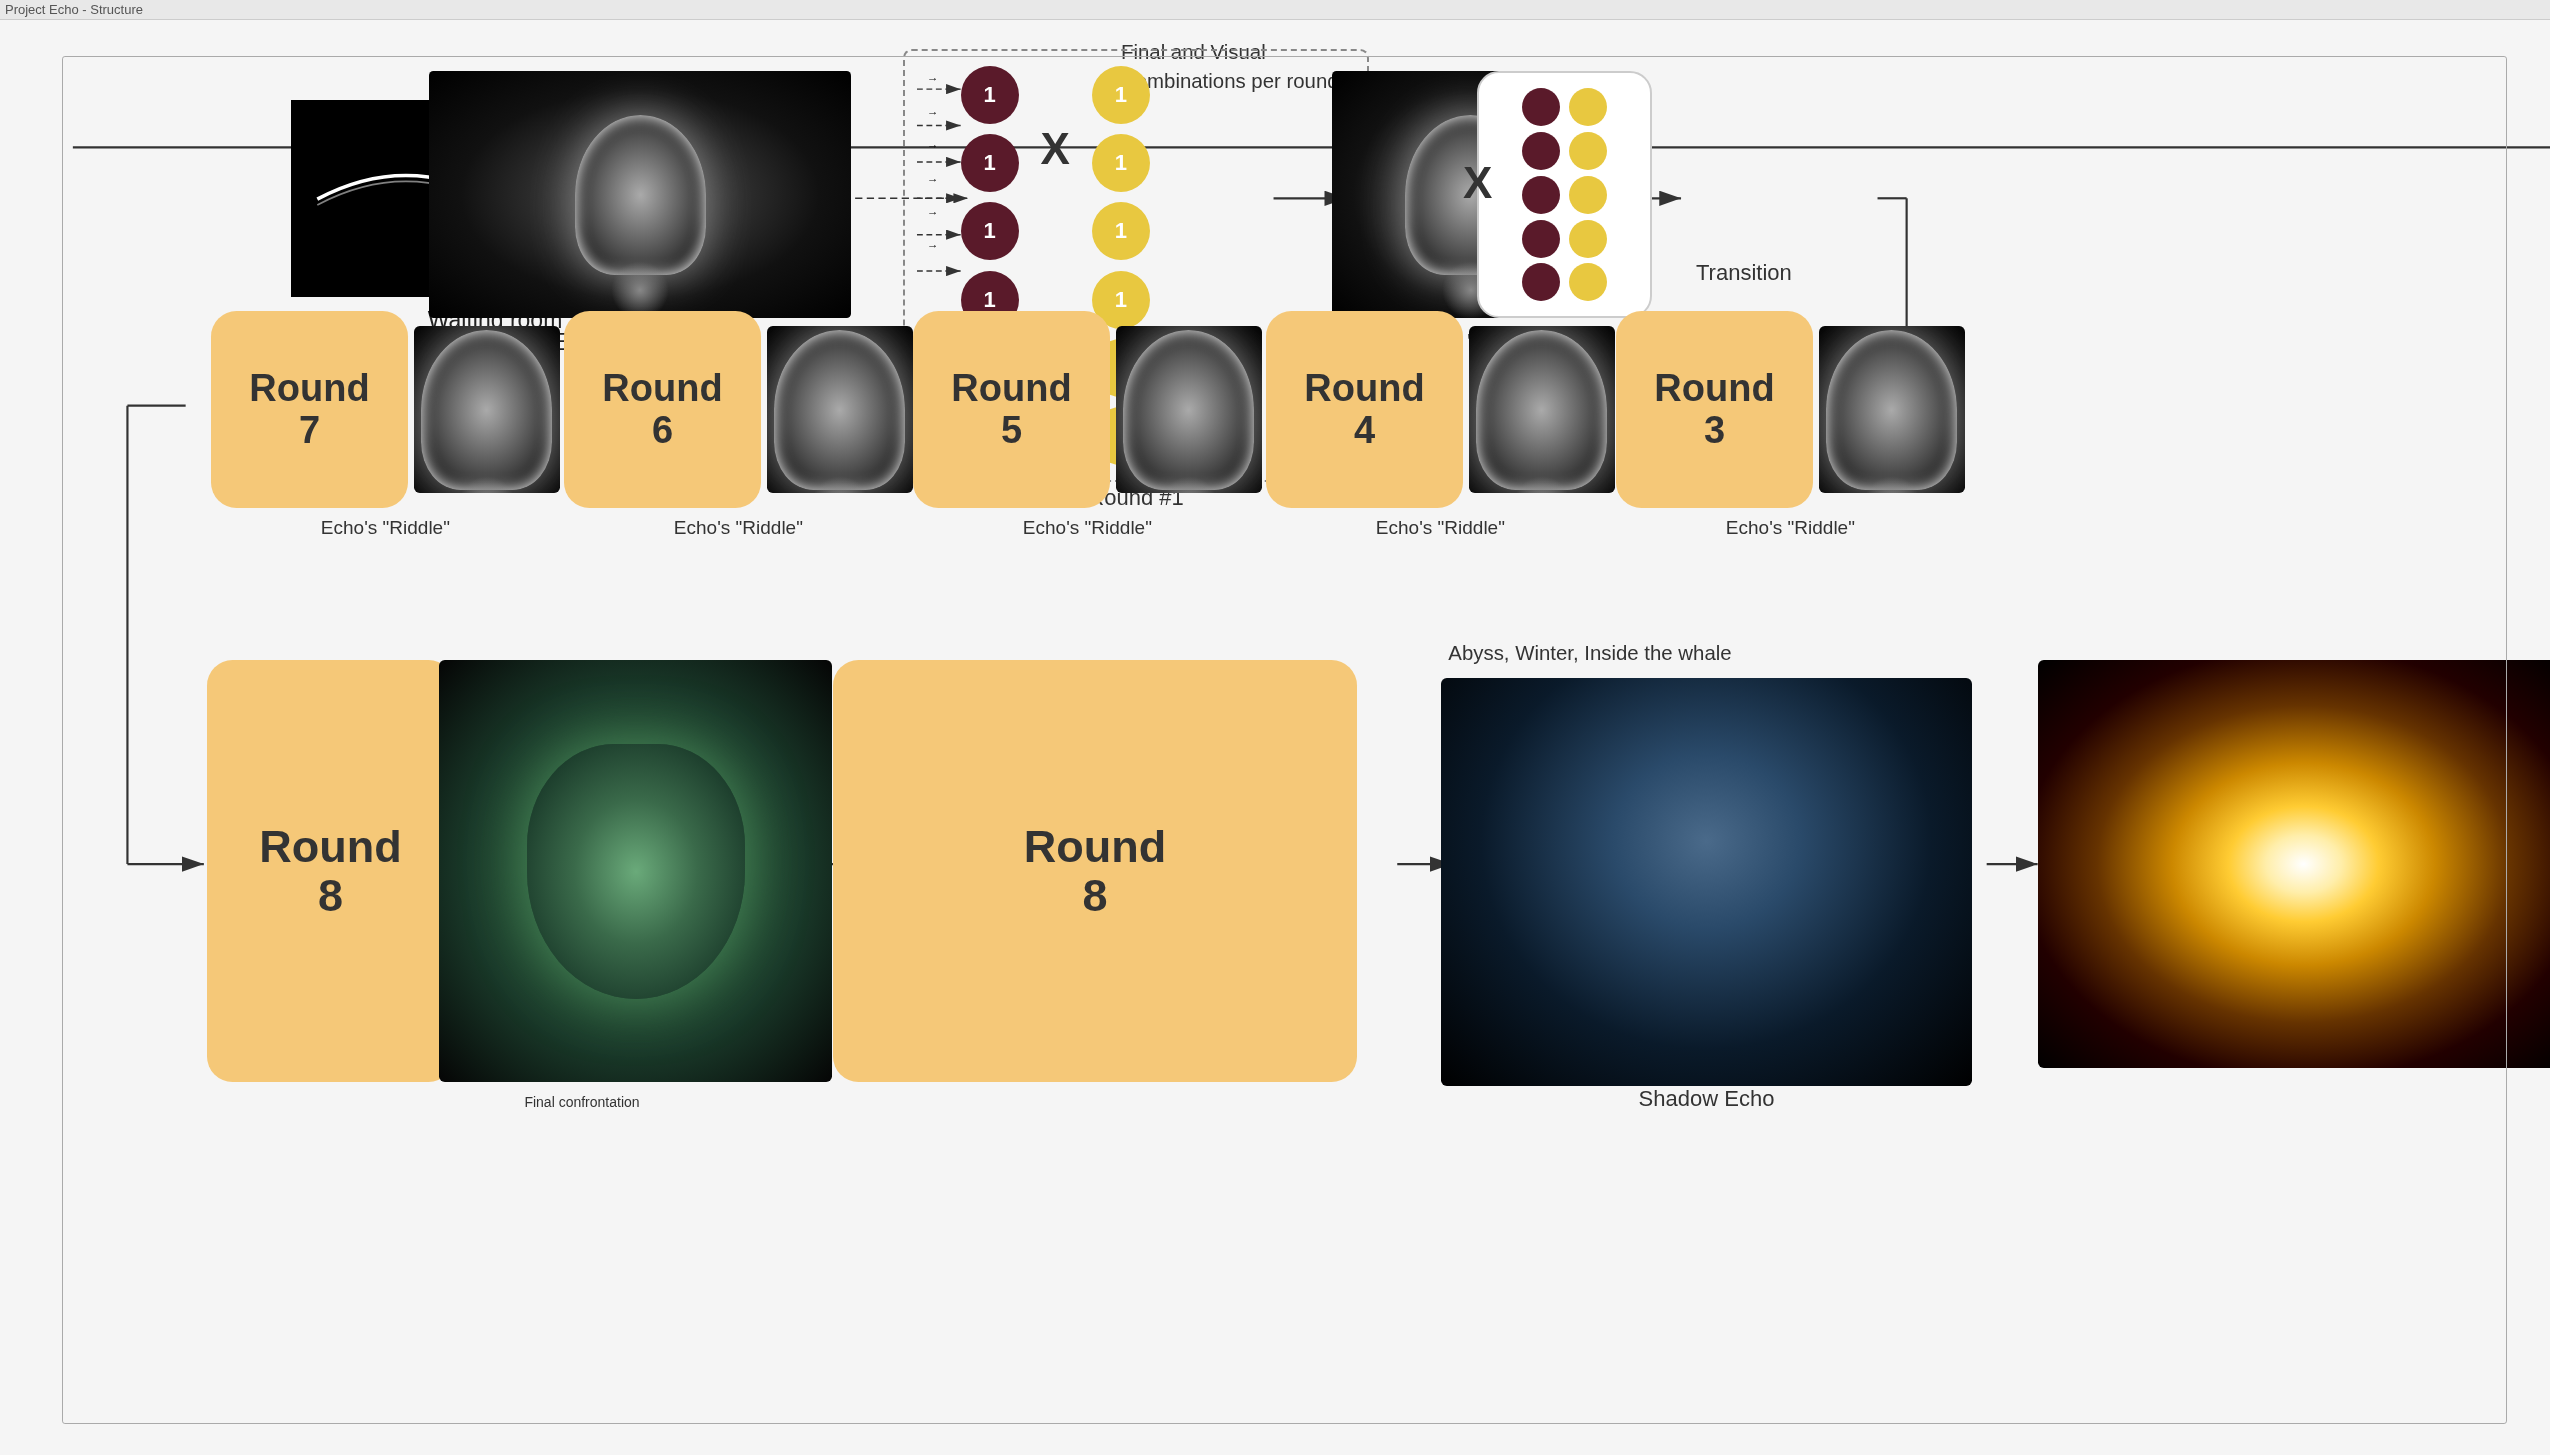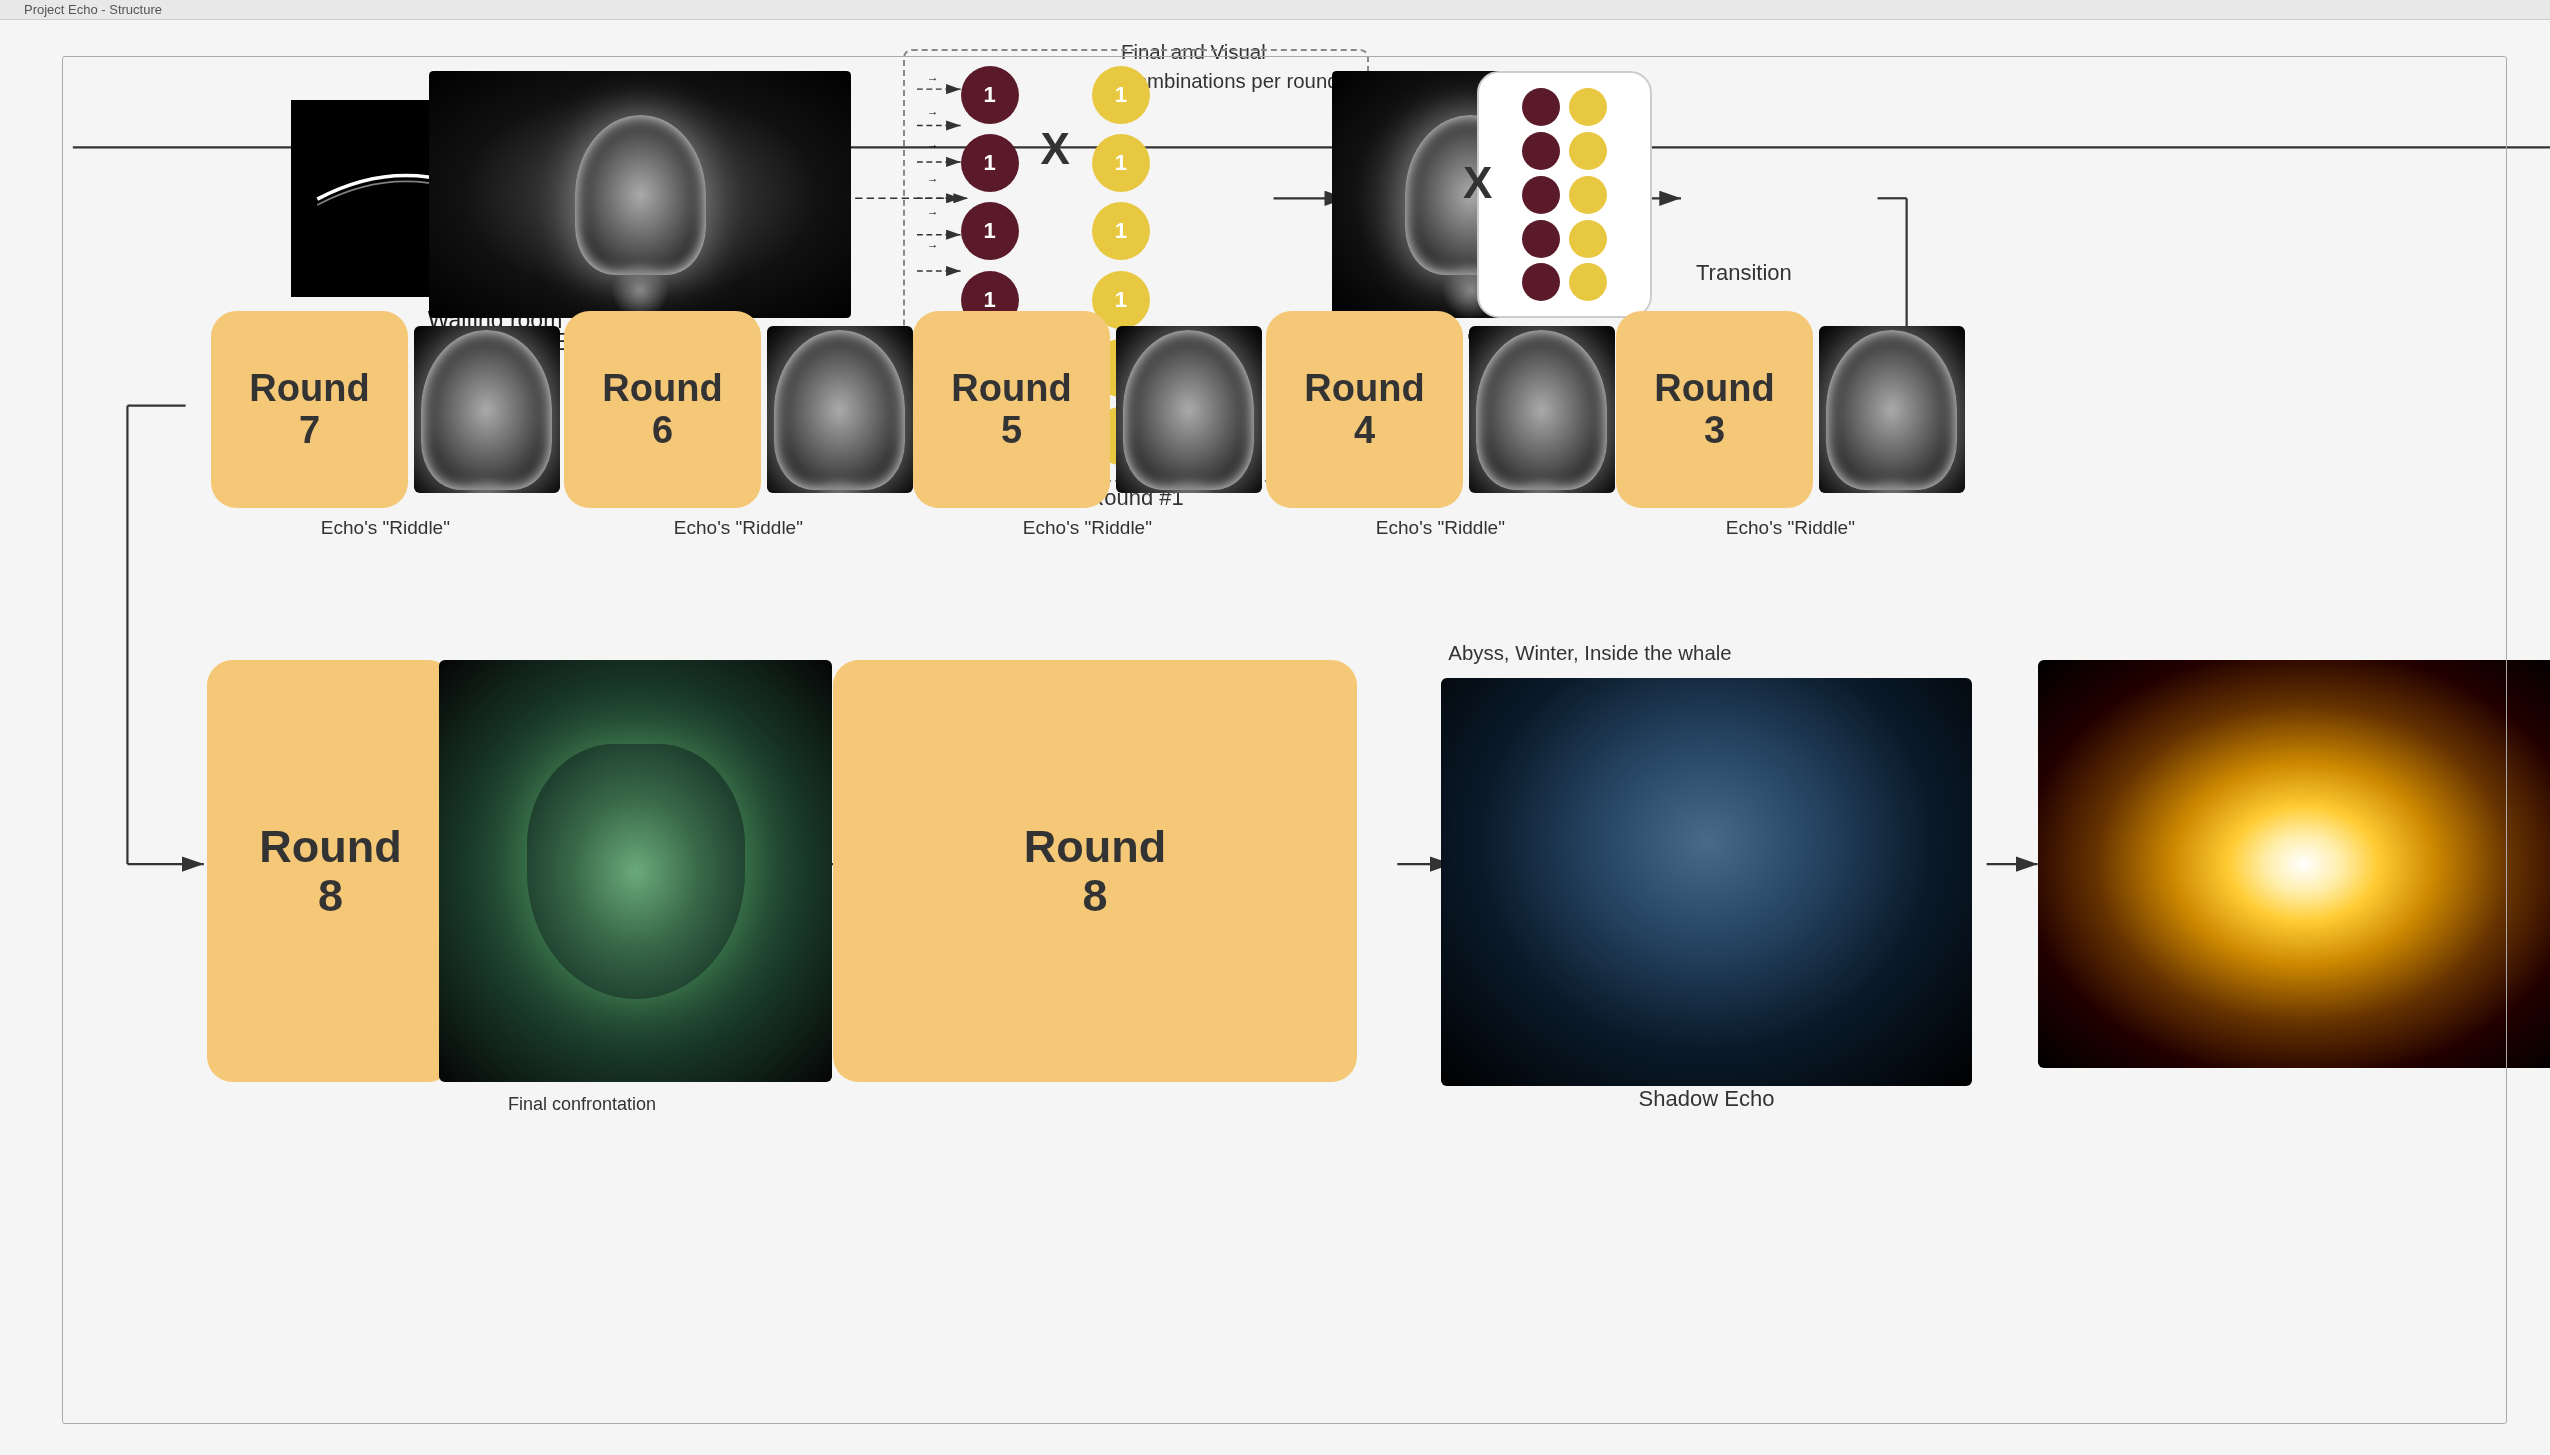--- a/index.html
+++ b/index.html
@@ -13,21 +13,21 @@
     }
     .title-bar {
       position: absolute;
       top: 0; left: 0;
       width: 100%;
       height: 20.4px;
       background: #e8e8e8;
       border-bottom: 0.7px solid #ccc;
       display: flex;
       align-items: center;
-      padding-left: 24px;
+      padding-left: 5px;
       font-size: 13px;
       color: #555;
     }
     .canvas {
       position: absolute;
       top: 20.4px;
       left: 0;
       width: 2550px;
       height: 1435px;
       background: #f5f5f5;
@@ -451,21 +451,21 @@
   <div style="position:absolute;left:207px;top:640px;display:flex;flex-direction:row;align-items:center;">
     <div style="background:#f5c878;border-radius:25.5px;width:247px;height:422px;display:flex;align-items:center;justify-content:center;">
       <div style="font-size:45px;font-weight:bold;color:#333;text-align:center;line-height:1.1;">Round<br>8</div>
     </div>
     <div style="width:393px;height:422px;background:#111;border-radius:5.8px;overflow:hidden;margin-left:-14.6px;">
       <div class="confrontation-visual">
         <div class="confrontation-inner"></div>
       </div>
     </div>
   </div>
-  <div style="position:absolute;left:320px;top:1074px;width:524px;text-align:center;font-size:18px;color:#333;">Final confrontation</div>
+  <div style="position:absolute;left:320px;top:1074px;width:524px;text-align:center;font-size:14px;color:#333;">Final confrontation</div>
 
   <div style="position:absolute;left:833px;top:640px;display:flex;flex-direction:column;align-items:center;">
     <div style="background:#f5c878;border-radius:25.5px;width:524px;height:422px;display:flex;align-items:center;justify-content:center;">
       <div style="font-size:45px;font-weight:bold;color:#333;text-align:center;line-height:1.1;">Round<br>8</div>
     </div>
   </div>
 
   <div style="position:absolute;left:1441px;top:622px;">
     <div style="font-size:20.4px;color:#333;margin-bottom:13px;padding-left:7.3px;">Abyss, Winter, Inside the whale</div>
     <div style="width:531px;height:408px;background:#0a1a2a;border-radius:5.8px;overflow:hidden;">

